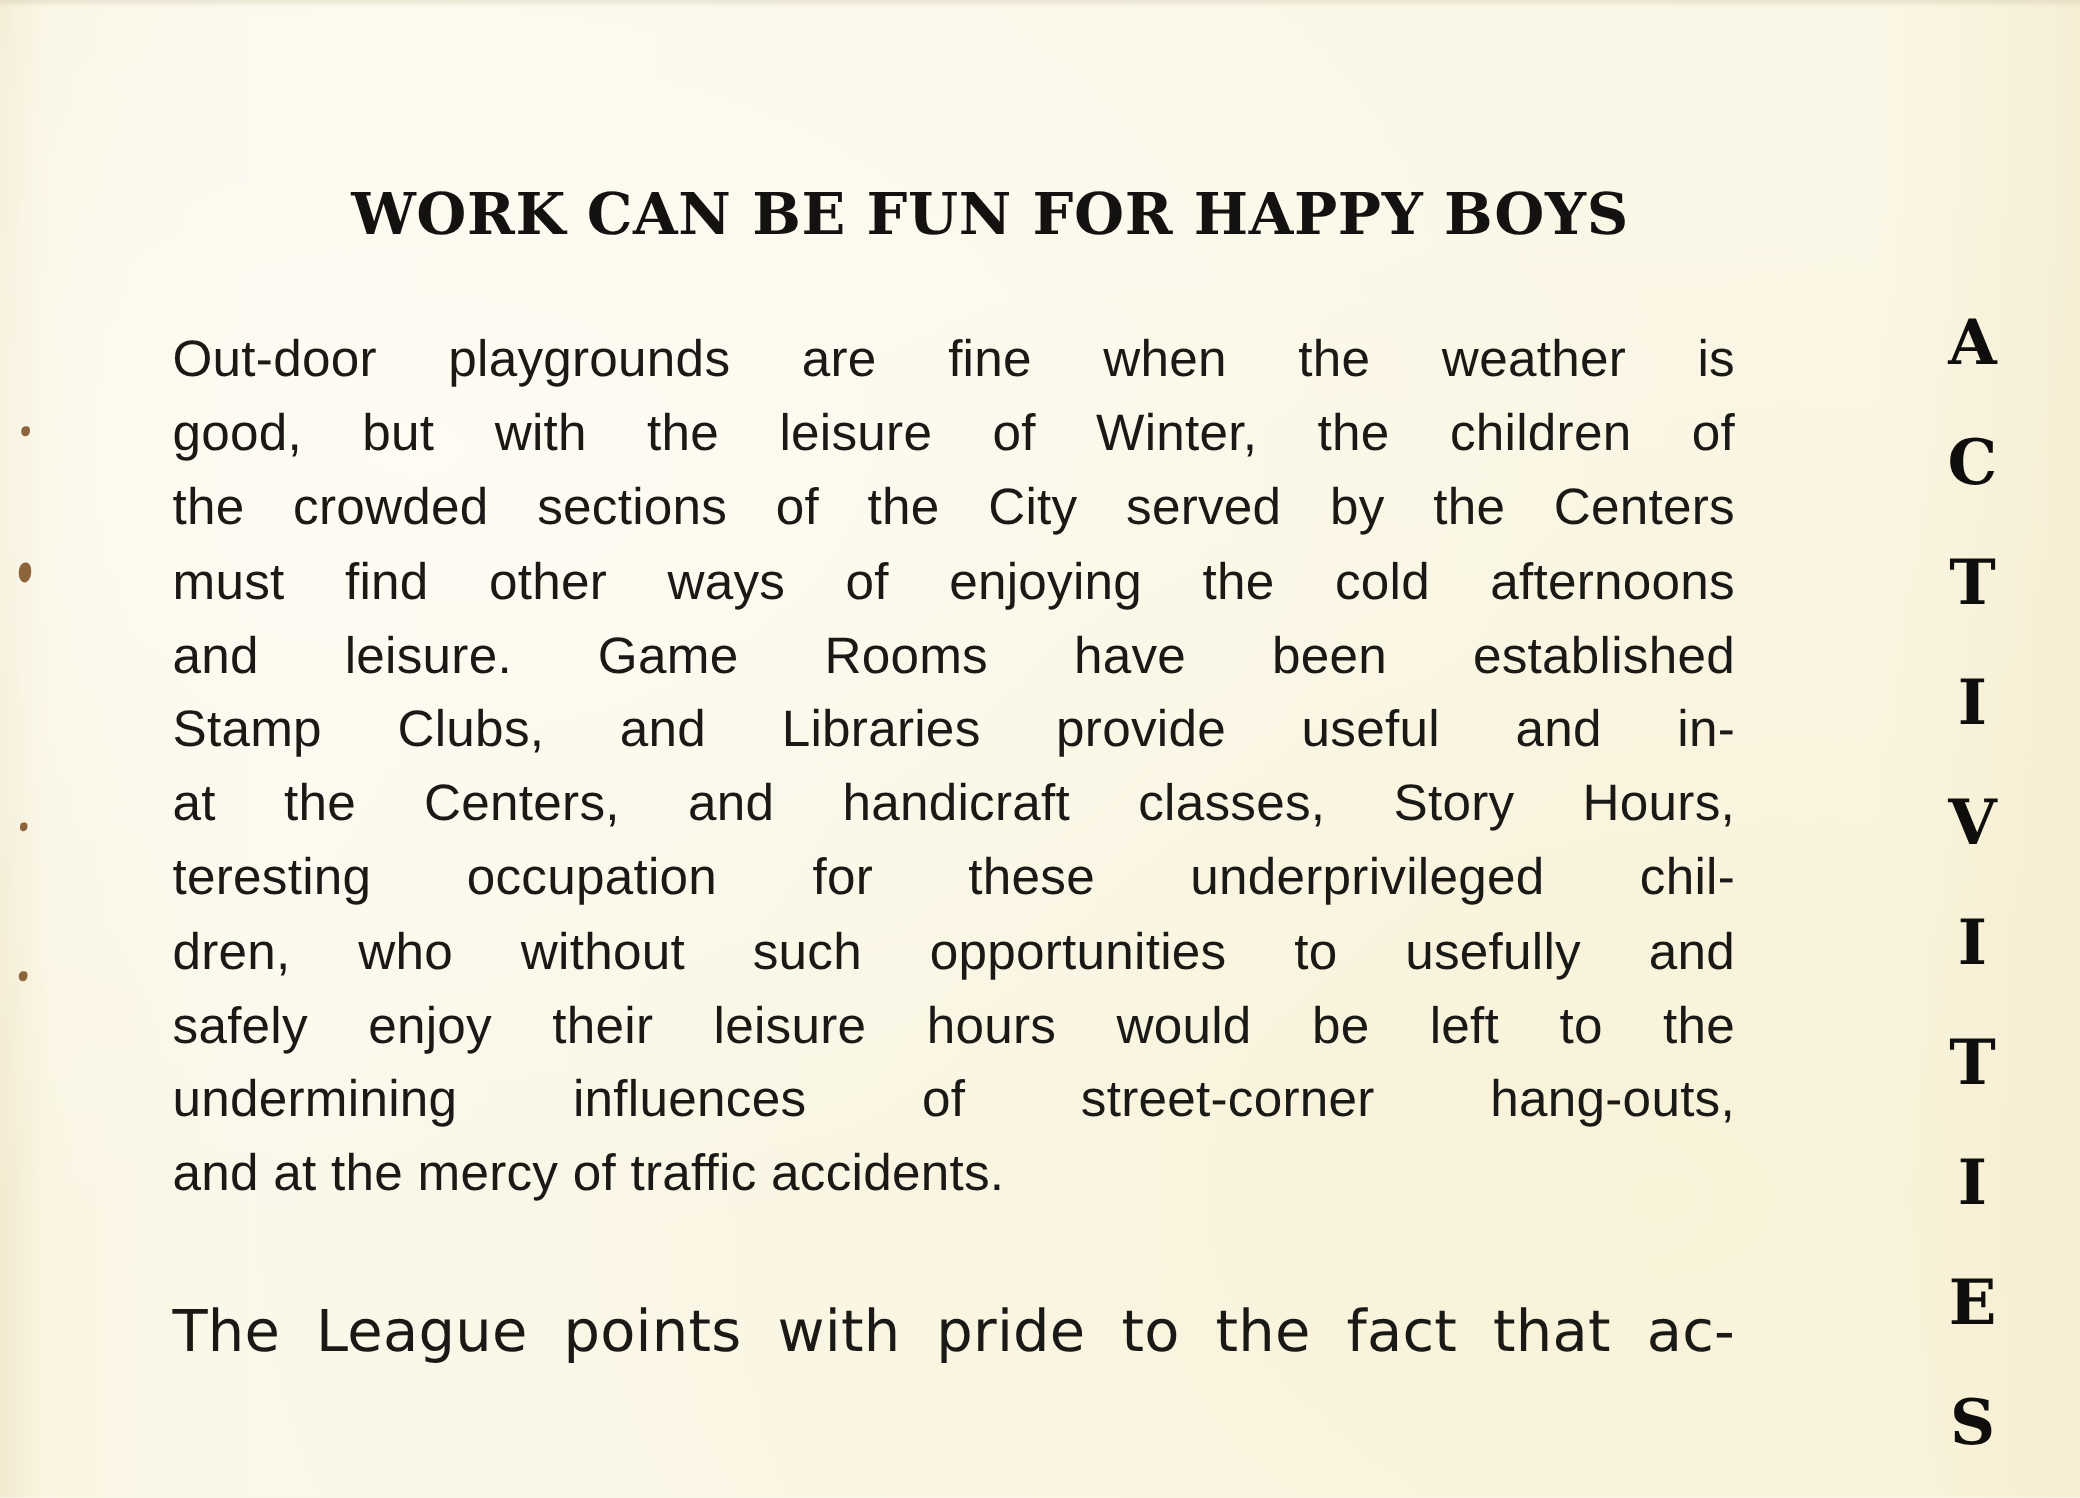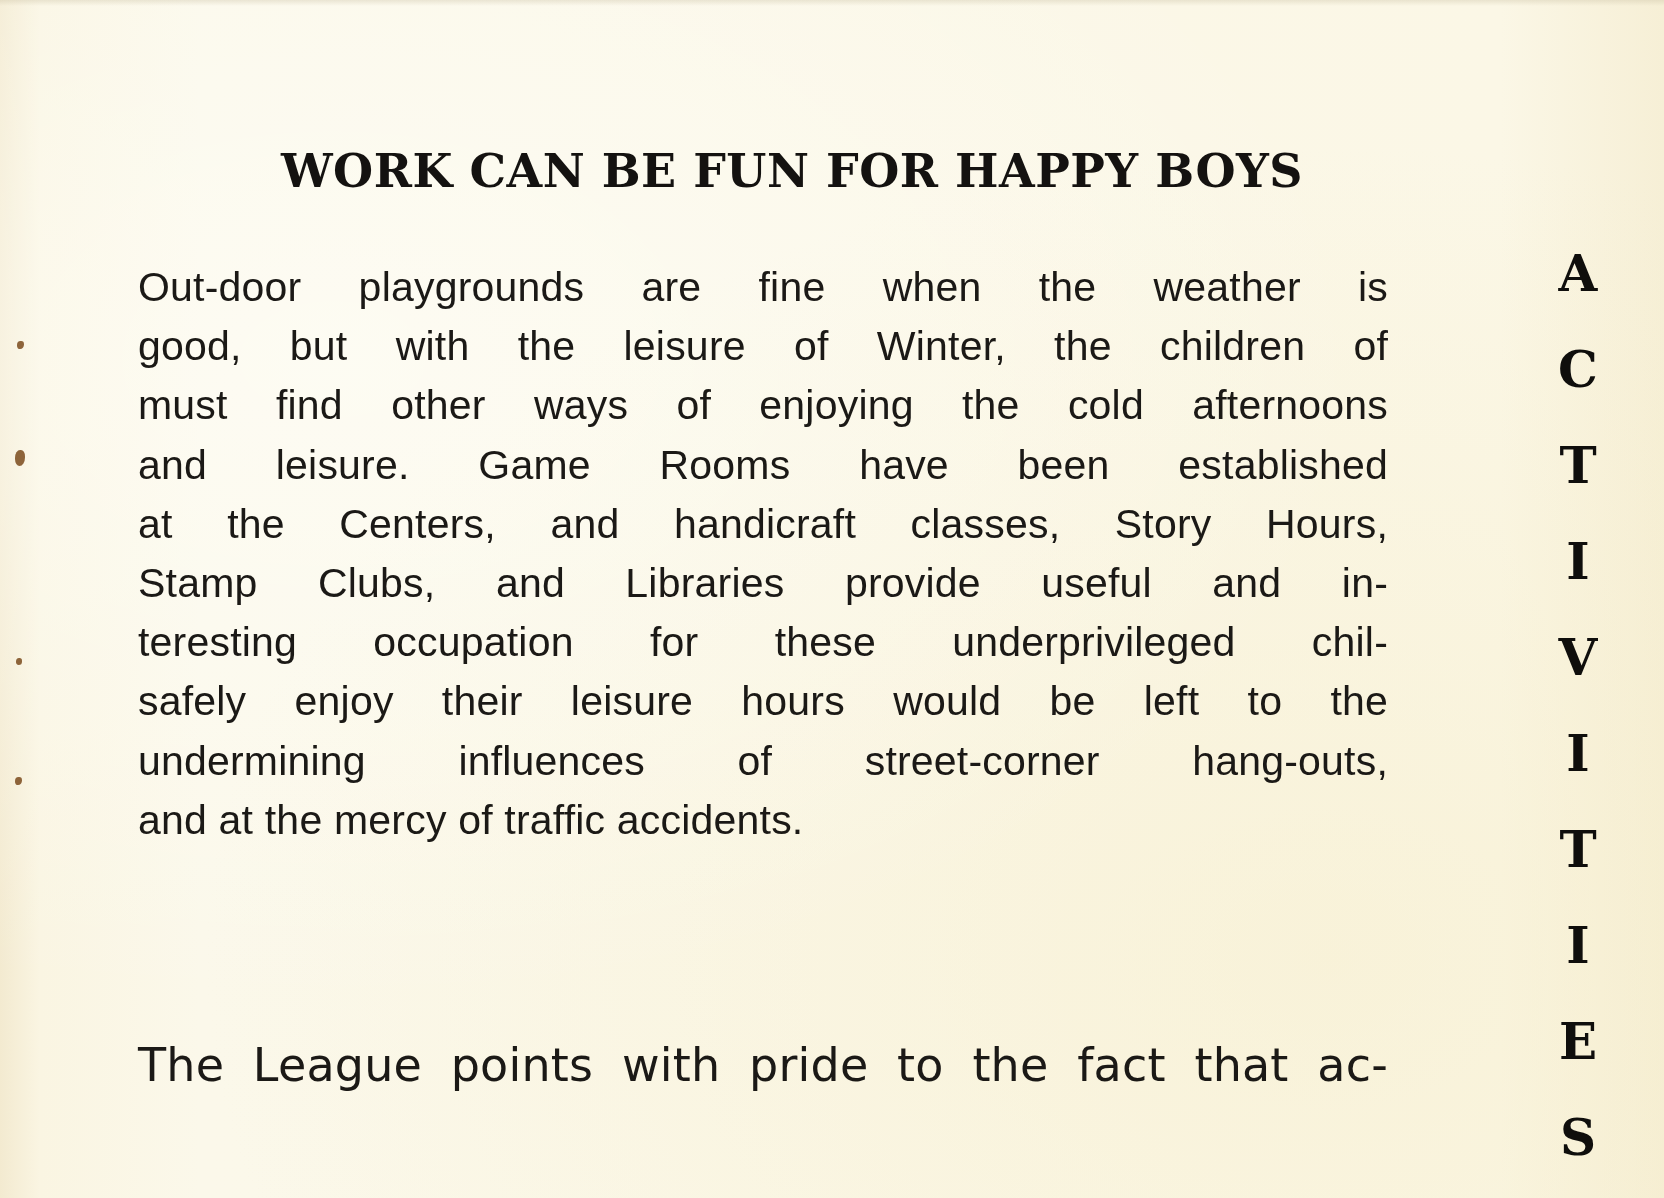--- a/index.html
+++ b/index.html
@@ -104,25 +104,27 @@
   <div class="binding-mark" style="left:17px; top:341px; width:7px; height:8px;"></div>
   <div class="binding-mark" style="left:15px; top:450px; width:10px; height:16px;"></div>
   <div class="binding-mark" style="left:16px; top:658px; width:6px; height:7px;"></div>
   <div class="binding-mark" style="left:15px; top:777px; width:7px; height:8px;"></div>
 
   <h1 class="title" style="margin:12px;">WORK CAN BE FUN FOR HAPPY BOYS</h1>
 
   <div class="body-text">
     <span class="line">Out-door playgrounds are fine when the weather is</span>
     <span class="line">good, but with the leisure of Winter, the children of</span>
+    <span class="line">the crowded sections of the City served by the Centers</span>
     <span class="line">must find other ways of enjoying the cold afternoons</span>
     <span class="line">and leisure. Game Rooms have been established</span>
+    <span class="line">Stamp Clubs, and Libraries provide useful and in-</span>
     <span class="line">at the Centers, and handicraft classes, Story Hours,</span>
-    <span class="line">Stamp Clubs, and Libraries provide useful and in-</span>
     <span class="line">teresting occupation for these underprivileged chil-</span>
+    <span class="line">dren, who without such opportunities to usefully and</span>
     <span class="line">safely enjoy their leisure hours would be left to the</span>
     <span class="line">undermining influences of street-corner hang-outs,</span>
     <span class="line last">and at the mercy of traffic accidents.</span>
   </div>
 
   <div class="para2">
     <span class="line">The League points with pride to the fact that ac-</span>
   </div>
 
   <div class="side-label">

